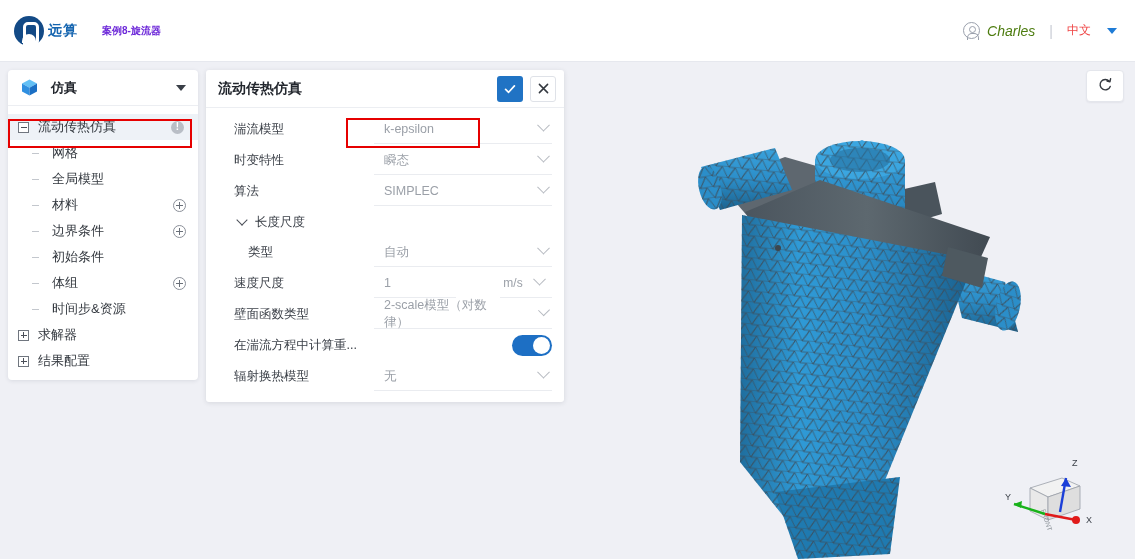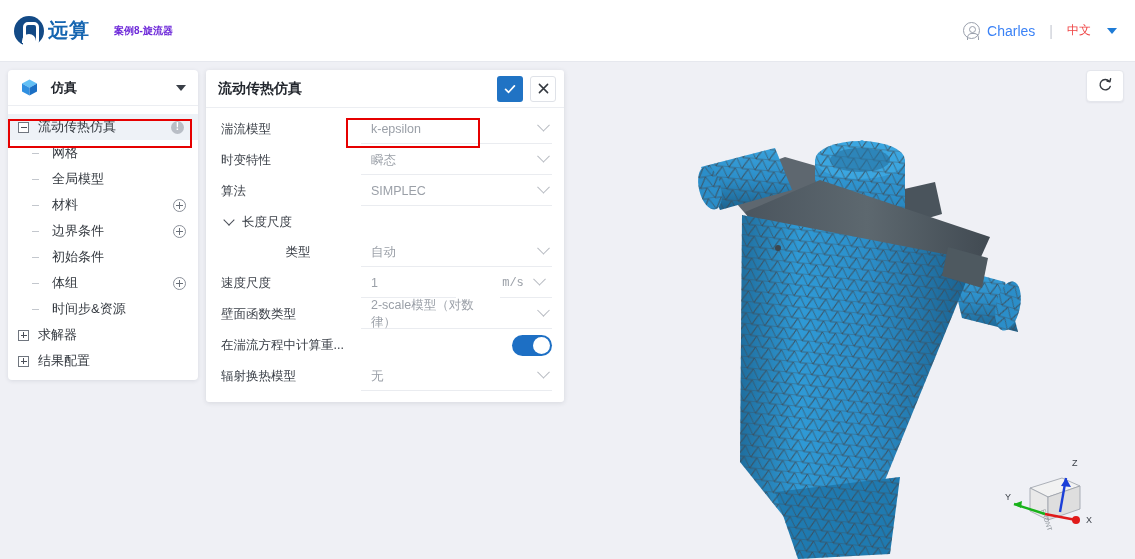--- a/index.html
+++ b/index.html
@@ -27,21 +27,21 @@
     width: 10px; height: 18px; border-radius: 5px 5px 5px 0;
     border: 3px solid #ffffff; border-right: 3px solid #ffffff;
     background: transparent;
   }
   .logo-mark::after {
     content: ""; position: absolute; left: 8px; bottom: 3px;
     width: 14px; height: 9px; border-radius: 7px 7px 0 0;
     background: #ffffff;
   }
   .logo-text {
-    margin-left: 4px; font-size: 20px; font-weight: bold; color: #1565b0;
+    margin-left: 4px; font-size: 14px; font-weight: bold; color: #1565b0;
     letter-spacing: 1px;
   }
   .project-title {
     margin-left: 24px; font-size: 10px; font-weight: bold; color: #6d28d9;
   }
   .header-right {
     margin-left: auto; margin-right: 18px;
     display: flex; align-items: center; gap: 10px;
   }
   .user-chip { display: flex; align-items: center; gap: 7px; cursor: pointer; }
@@ -51,21 +51,21 @@
   }
   .avatar-icon::before {
     content: ""; position: absolute; left: 5px; top: 3px;
     width: 5px; height: 5px; border-radius: 50%; border: 1.1px solid #9aa0ac;
   }
   .avatar-icon::after {
     content: ""; position: absolute; left: 2.5px; top: 10px;
     width: 10px; height: 6px; border-radius: 5px 5px 0 0;
     border: 1.1px solid #9aa0ac; border-bottom: none;
   }
-  .user-name { font-size: 14px; color: #3b82f6; }
+  .user-name { font-size: 14px; color: #4d7c0f; font-style: italic; }
   .vsep { color: #c8ccd4; font-size: 14px; margin: 0 4px; }
   .lang { font-size: 12px; color: #ef4444; cursor: pointer; }
   .caret-blue {
     width: 0; height: 0; border-left: 5px solid transparent;
     border-right: 5px solid transparent; border-top: 6px solid #1e7bd6;
     margin-left: 6px; cursor: pointer;
   }
 
   
   .sidebar {
@@ -155,21 +155,21 @@
   .panel-title { font-size: 14px; font-weight: bold; color: #23272e; }
   .panel-btns { margin-left: auto; margin-right: 8px; display: flex; gap: 7px; }
   .btn-ok, .btn-cancel {
     width: 26px; height: 26px; border-radius: 3px;
     display: flex; align-items: center; justify-content: center;
     cursor: pointer;
   }
   .btn-ok { background: #2073c4; }
   .btn-cancel { background: #ffffff; border: 1px solid #dfe2e8; }
 
-  .form { padding: 6px 0 10px 3px; }
+  .form { padding: 6px 0 10px 16px; }
   .frow {
     height: 31px; display: flex; align-items: center; padding: 0 12px;
     position: relative;
   }
   .flabel {
     width: 140px; flex: 0 0 auto; font-size: 12.5px; color: #3a3f47;
     white-space: nowrap; overflow: hidden;
   }
   .fctrl {
     flex: 1 1 auto; display: flex; align-items: center;
@@ -186,32 +186,32 @@
     padding-right: 4px;
   }
   .fctrl.split { border-bottom: none; }
   .fctrl .valwrap {
     flex: 1 1 auto; height: 28px; display: flex; align-items: center;
     border-bottom: 1px solid #eaecf0;
   }
   .fctrl .unitwrap {
     width: 52px; flex: 0 0 auto; height: 28px; display: flex;
     align-items: center; justify-content: center; padding-right: 4px;
-    border-bottom: 1px solid #eaecf0; gap: 5px; font-family: Liberation Mono, monospace;
+    border-bottom: 1px solid #eaecf0; gap: 5px;
   }
   .grouprow {
     height: 30px; display: flex; align-items: center; padding: 0 12px;
   }
   .gchev {
     width: 8px; height: 8px; border-right: 1.4px solid #4a4f58;
     border-bottom: 1.4px solid #4a4f58; transform: rotate(45deg);
     margin-left: 4px; margin-top: -4px; flex: 0 0 auto; cursor: pointer;
   }
   .glabel { margin-left: 9px; font-size: 12.5px; color: #3a3f47; }
-  .flabel.indent { padding-left: 14px; text-align: center; }
+  .flabel.indent { padding-left: 14px; }
   .toggle {
     margin-left: auto; width: 40px; height: 21px; border-radius: 11px;
     background: #1d6fc4; position: relative; cursor: pointer;
   }
   .toggle::after {
     content: ""; position: absolute; right: 2px; top: 2px;
     width: 17px; height: 17px; border-radius: 50%; background: #fff;
   }
   .frow.toggle-row .fctrl { border-bottom: none; }
 

